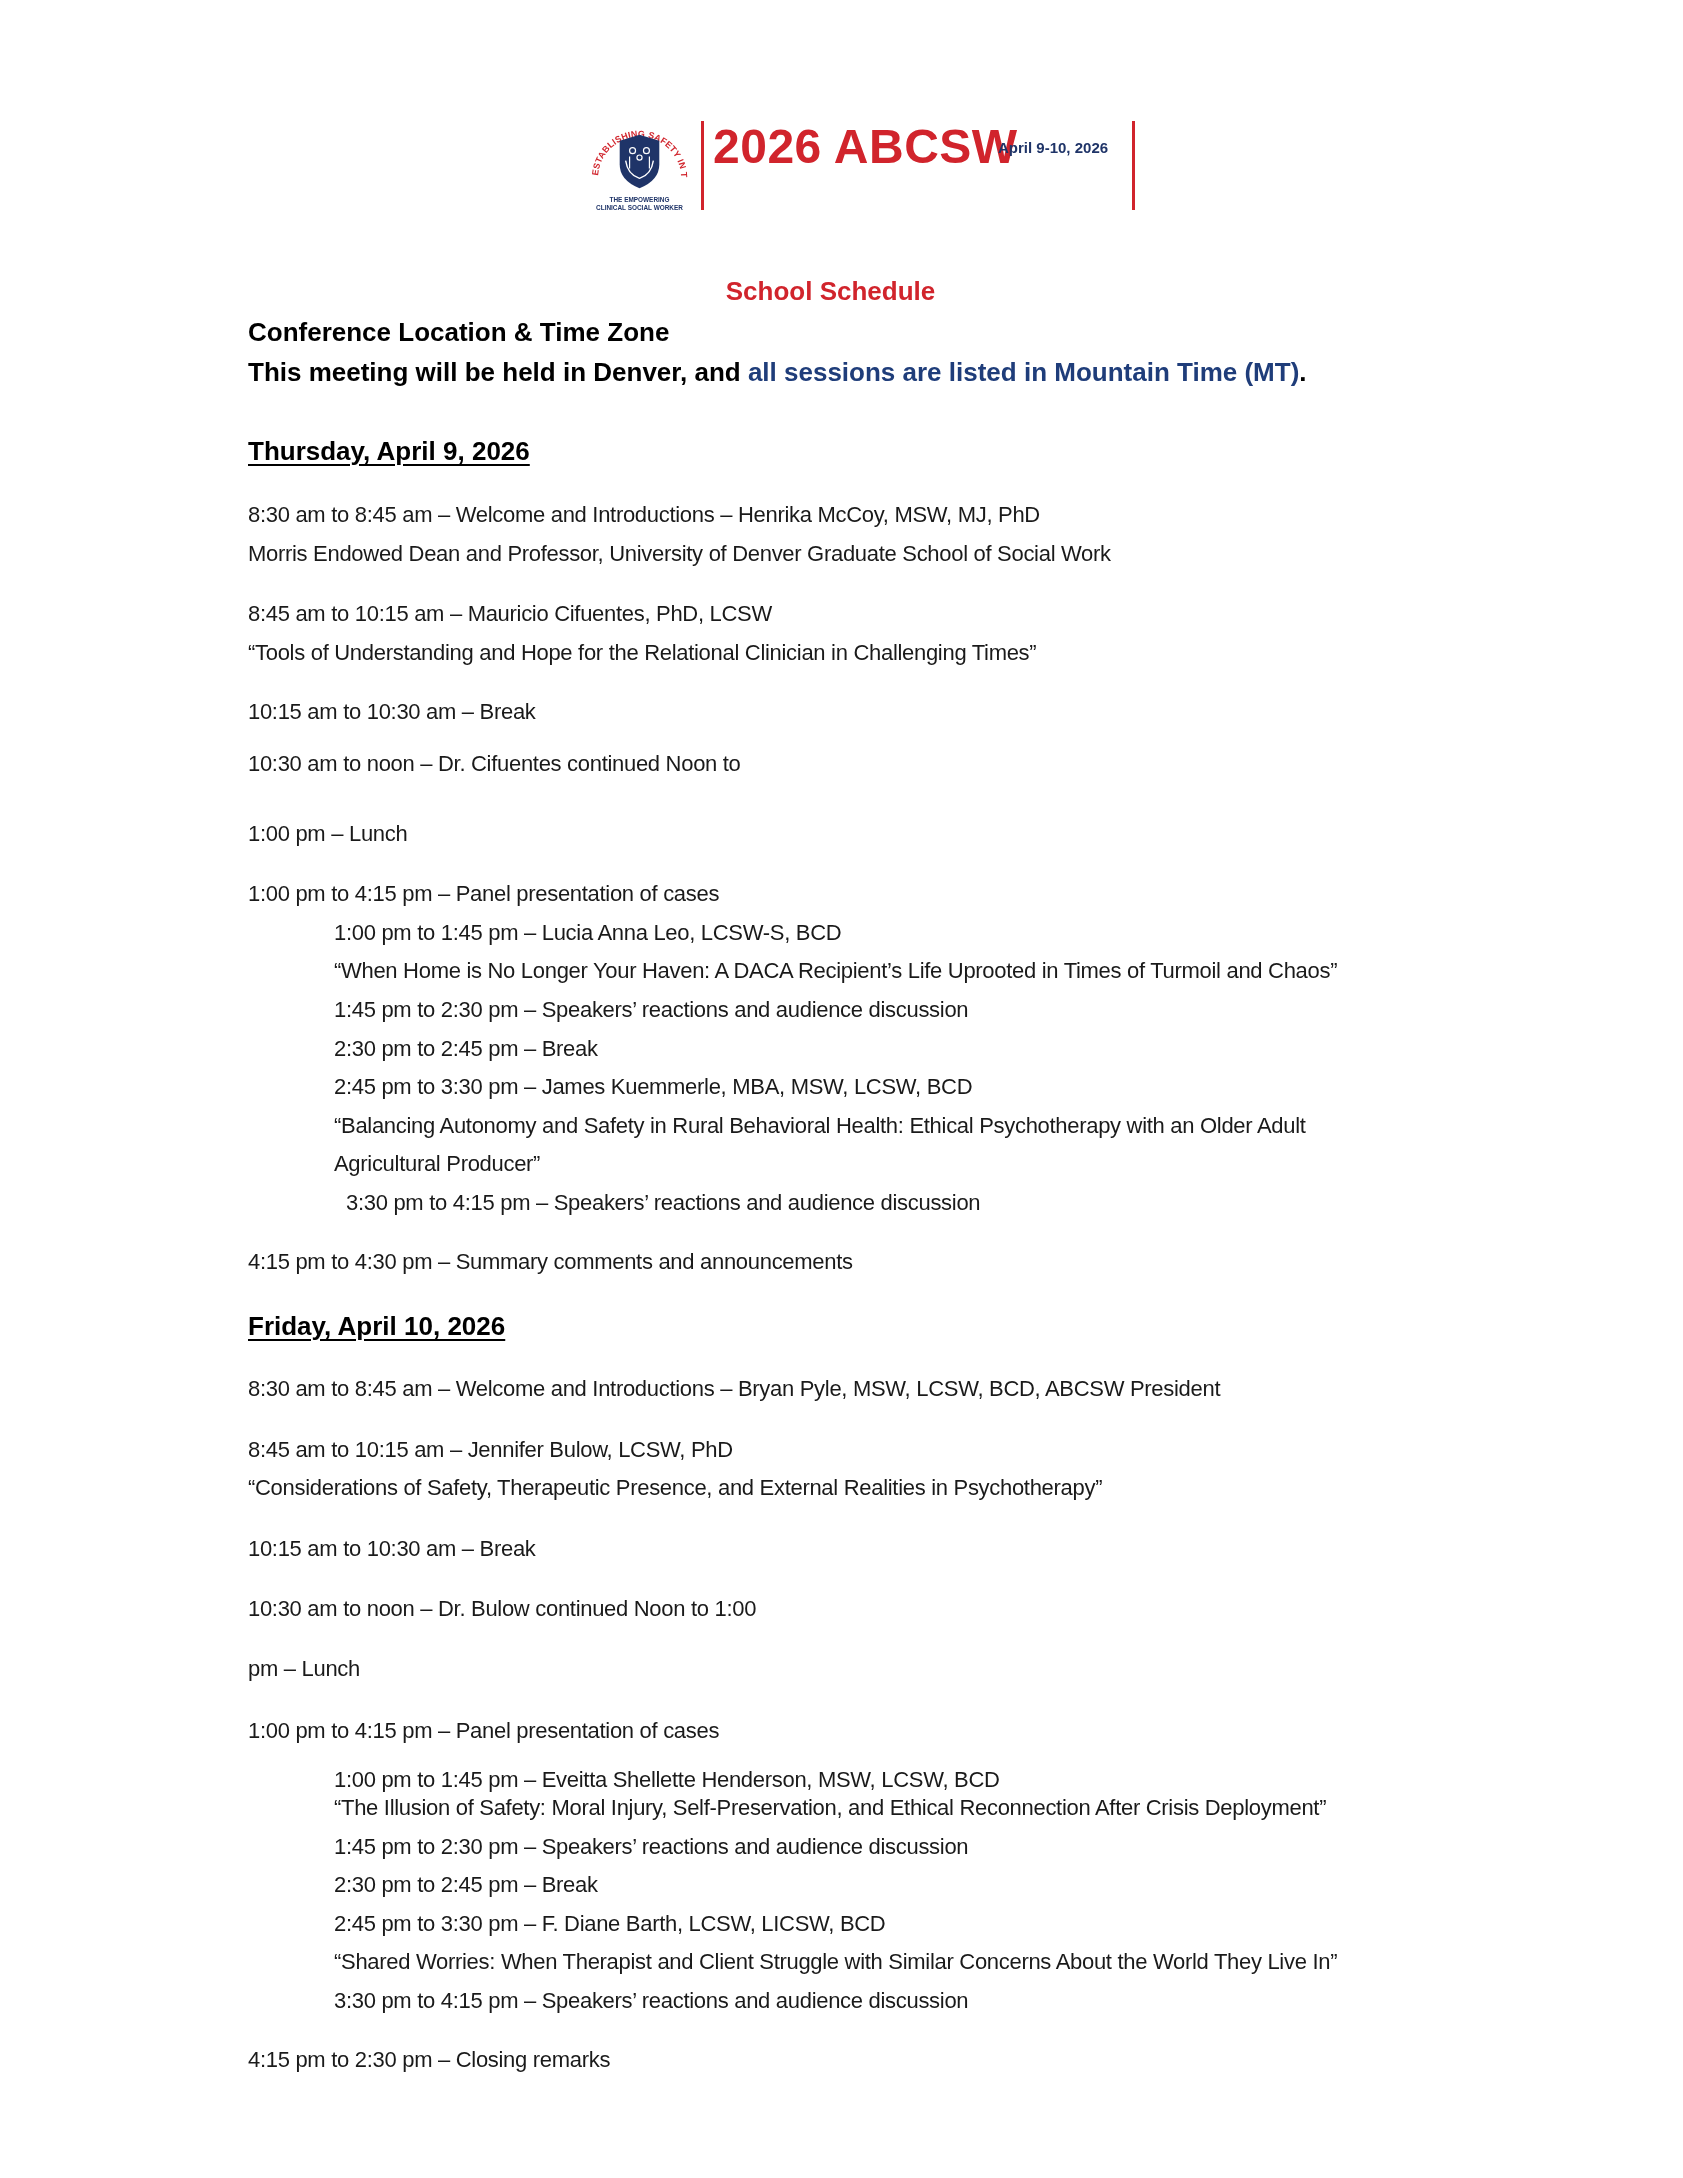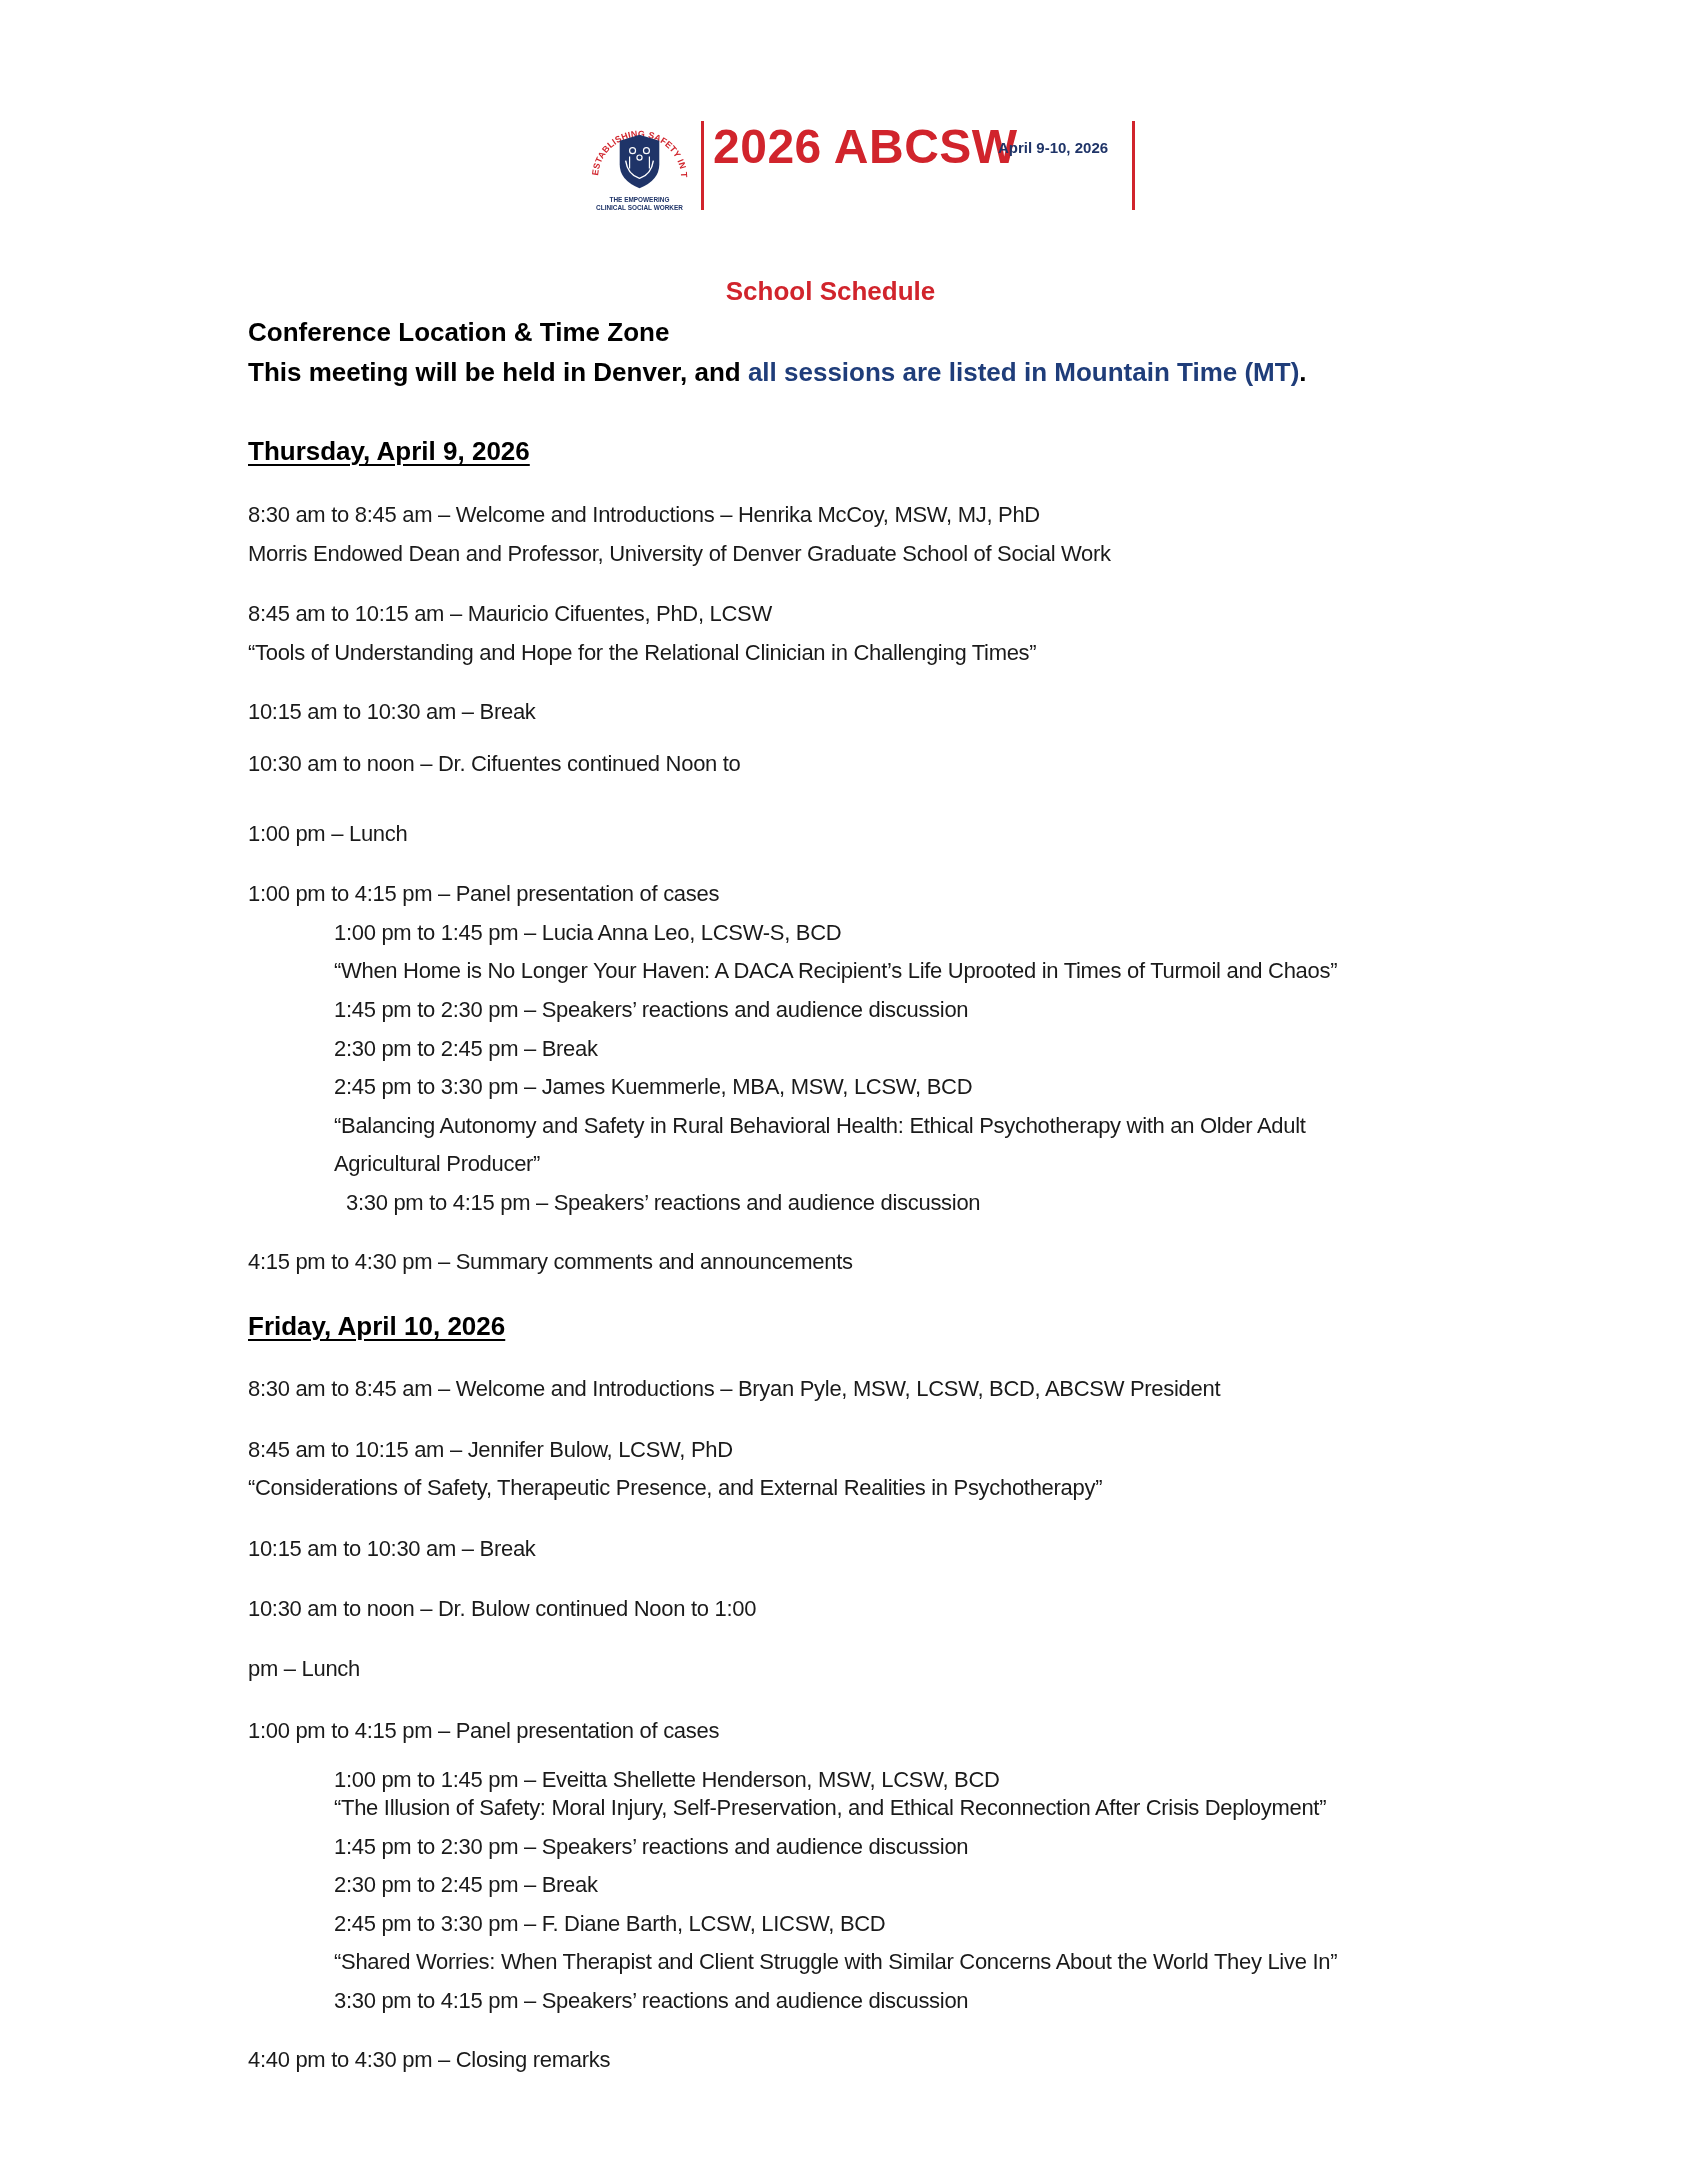--- a/index.html
+++ b/index.html
@@ -81,14 +81,14 @@
 <div class="abs ln" style="left:248px; top:1596px;">10:30 am to noon – Dr. Bulow continued Noon to 1:00</div>
 <div class="abs ln" style="left:248px; top:1656px;">pm – Lunch</div>
 <div class="abs ln" style="left:248px; top:1718px;">1:00 pm to 4:15 pm – Panel presentation of cases</div>
 <div class="abs ln" style="left:334px; top:1756px;margin-top:11px;">1:00 pm to 1:45 pm – Eveitta Shellette Henderson, MSW, LCSW, BCD</div>
 <div class="abs ln" style="left:334px; top:1795px;">“The Illusion of Safety:  Moral Injury, Self-Preservation, and Ethical Reconnection After Crisis Deployment”</div>
 <div class="abs ln" style="left:334px; top:1834px;">1:45 pm to 2:30 pm – Speakers’ reactions and audience discussion</div>
 <div class="abs ln" style="left:334px; top:1872px;">2:30 pm to 2:45 pm – Break</div>
 <div class="abs ln" style="left:334px; top:1911px;">2:45 pm to 3:30 pm – F. Diane Barth, LCSW, LICSW, BCD</div>
 <div class="abs ln" style="left:334px; top:1949px;">“Shared Worries: When Therapist and Client Struggle with Similar Concerns About the World They Live In”</div>
 <div class="abs ln" style="left:334px; top:1988px;">3:30 pm to 4:15 pm – Speakers’ reactions and audience discussion</div>
-<div class="abs ln" style="left:248px; top:2047px;">4:40 pm to 4:30 pm – Closing remarks</div>
+<div class="abs ln" style="left:248px; top:2047px;">4:15 pm to 2:30 pm – Closing remarks</div>
 
 
 </body></html>

